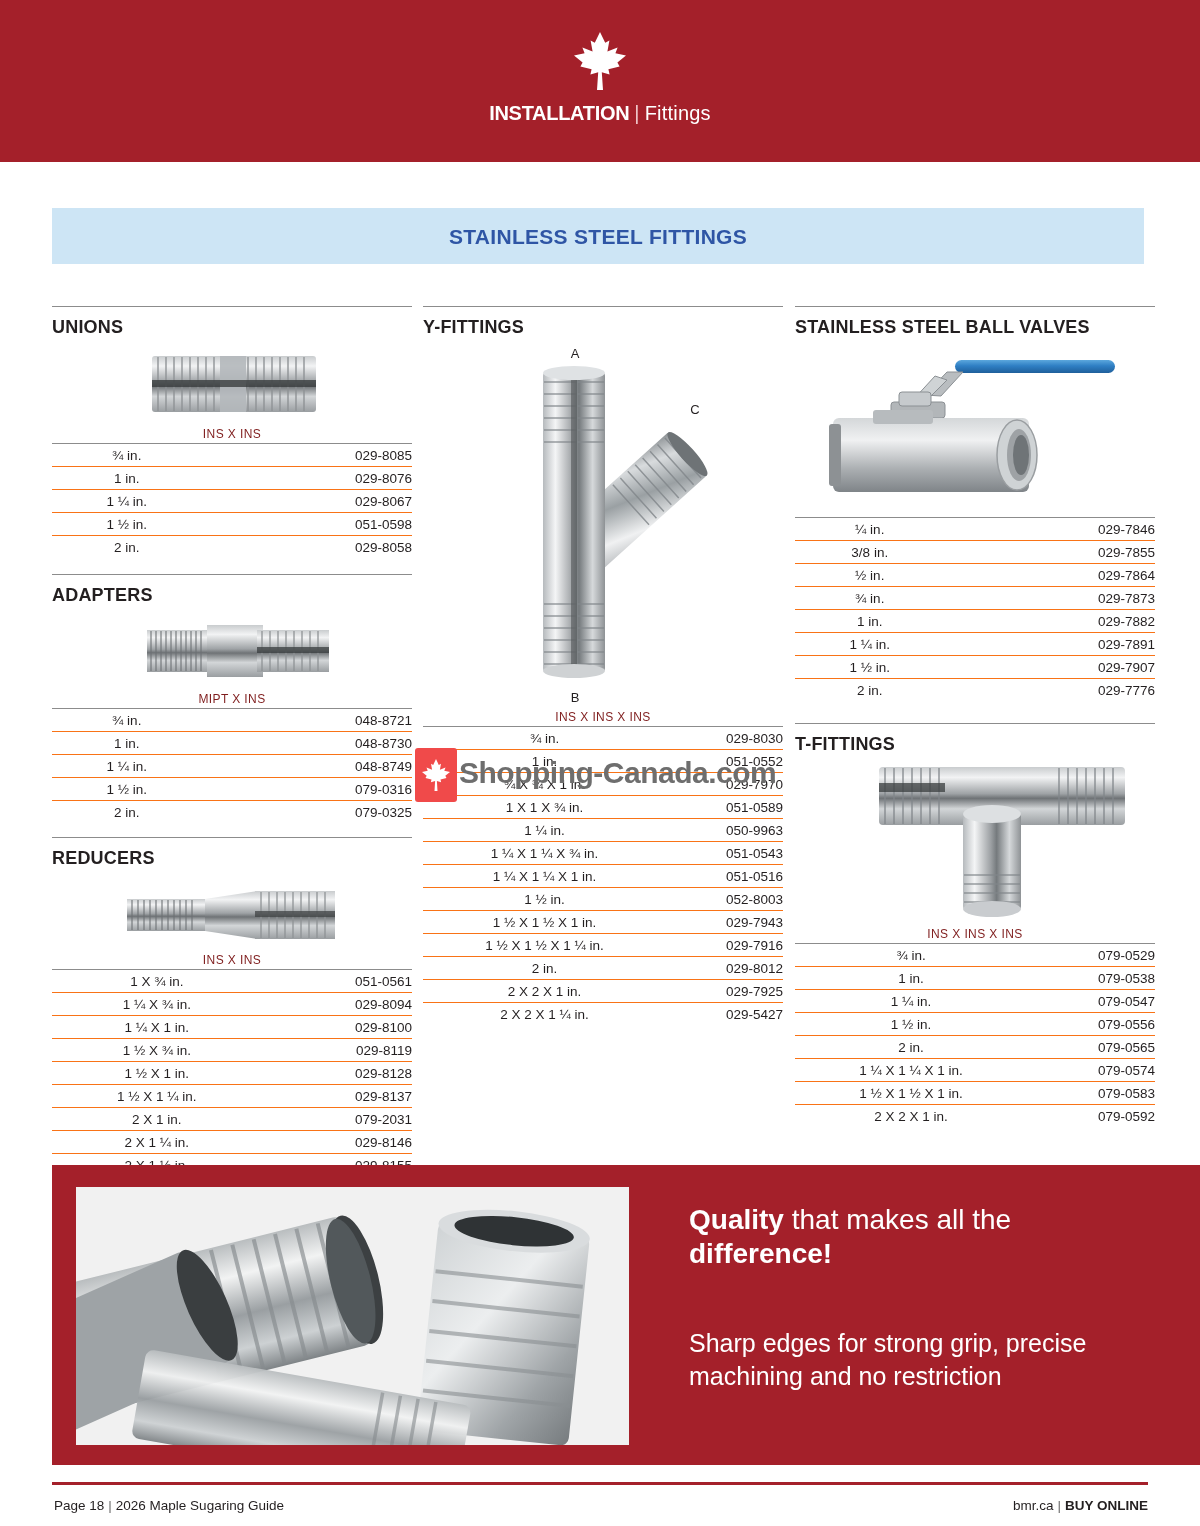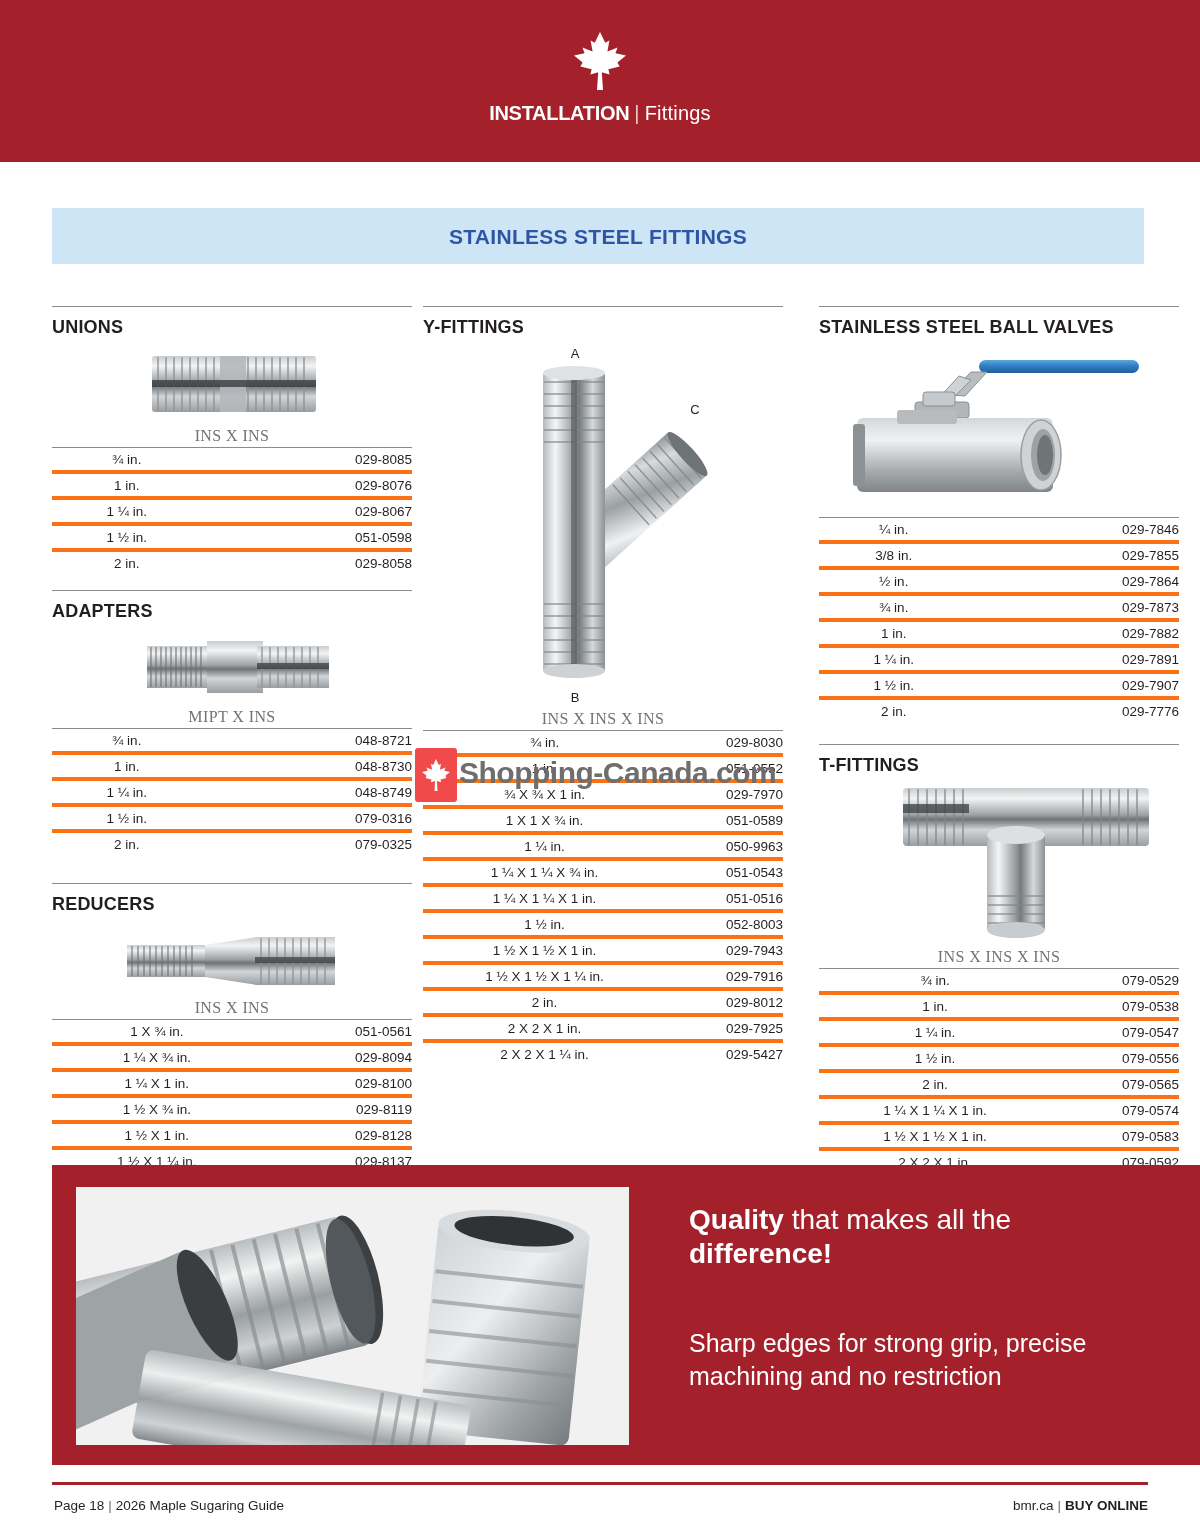--- a/index.html
+++ b/index.html
@@ -73,21 +73,21 @@
     letter-spacing: 0.3px;
   }
 
   
   .col {
     position: absolute;
     top: 306px;
   }
   .col-left   { left: 52px;  width: 360px; }
   .col-mid    { left: 423px; width: 360px; }
-  .col-right  { left: 795px; width: 360px; margin-left: 24px; }
+  .col-right  { left: 795px; width: 360px; }
 
   .block { position: relative; }
   .block + .block { margin-top: 4px; }
 
   .rule-top {
     border-top: 1px solid #8c8c8c;
     height: 0;
     margin-bottom: 10px;
   }
 
@@ -99,33 +99,32 @@
     margin: 0 0 2px 0;
   }
 
   .product-photo {
     display: block;
     margin: 2px auto 2px auto;
   }
 
   .table-caption {
     text-align: center;
-    font-size: 16px;
+    font-size: 12px;
     letter-spacing: 0.4px;
-    color: #737373;
+    color: #7f1d1d;
     margin-bottom: 2px;
-    font-family: Liberation Serif, serif;
   }
 
   table.spec {
     width: 100%;
     border-collapse: collapse;
     font-size: 13.5px;
   }
-  table.spec tr { border-top: 4px solid #f97316; }
+  table.spec tr { border-top: 1px solid #f97316; }
   table.spec tr:first-child { border-top: 1px solid #8c8c8c; }
   table.spec td {
     padding: 3.5px 0 3.5px 0;
     vertical-align: baseline;
     white-space: nowrap;
   }
   table.spec td.size { text-align: center; }
   table.spec td.sku  { text-align: right; }
 
   
@@ -337,21 +336,21 @@
             <td class="sku">079-0316</td>
           </tr>
           <tr>
             <td class="size">2 in.</td>
             <td class="sku">079-0325</td>
           </tr>
         </tbody>
       </table>
   </div>
 
-  <div class="block" style="margin-top:28px;">
+  <div class="block" style="margin-top:14px;">
     <div class="rule-top"></div>
     <div class="block-title">REDUCERS</div>
     <div class="product-photo" style="width:360px;height:80px;">
       <svg width="360" height="80" viewBox="0 0 360 80" aria-hidden="true">
         <rect x="75" y="28" width="78" height="32" fill="url(#steelV)"></rect>
         <g stroke="#6d7174" stroke-width="1.2" opacity="0.9">
           <path d="M80 29 L80 59 M86 29 L86 59 M92 29 L92 59 M98 29 L98 59 M104 29 L104 59
                    M110 29 L110 59 M116 29 L116 59 M122 29 L122 59 M128 29 L128 59
                    M134 29 L134 59 M140 29 L140 59"></path>
         </g>

